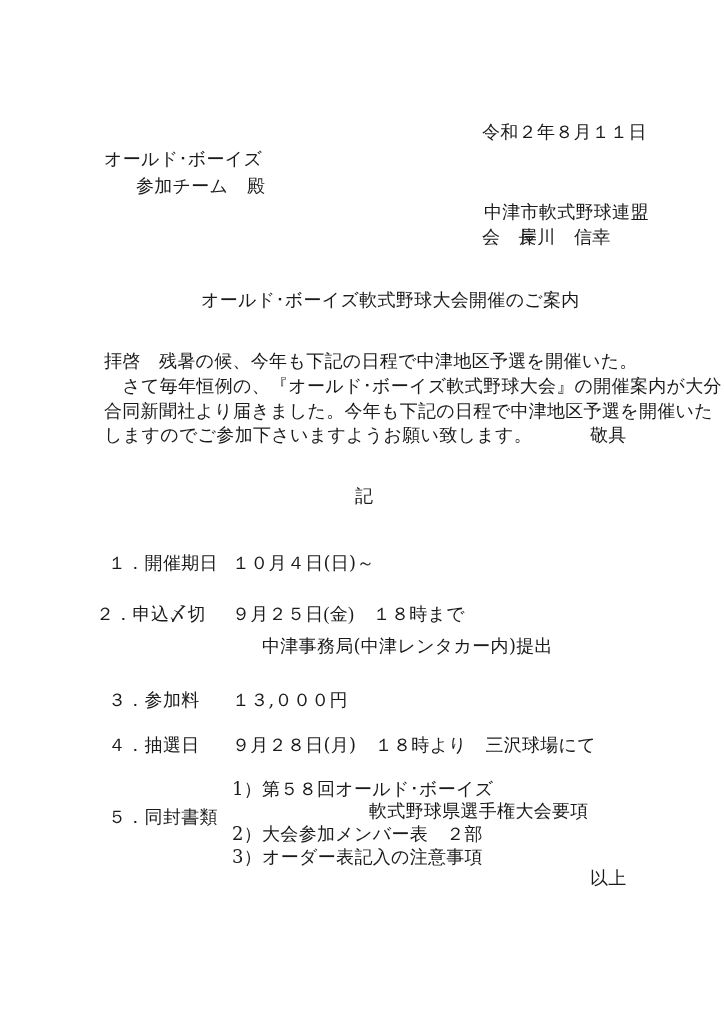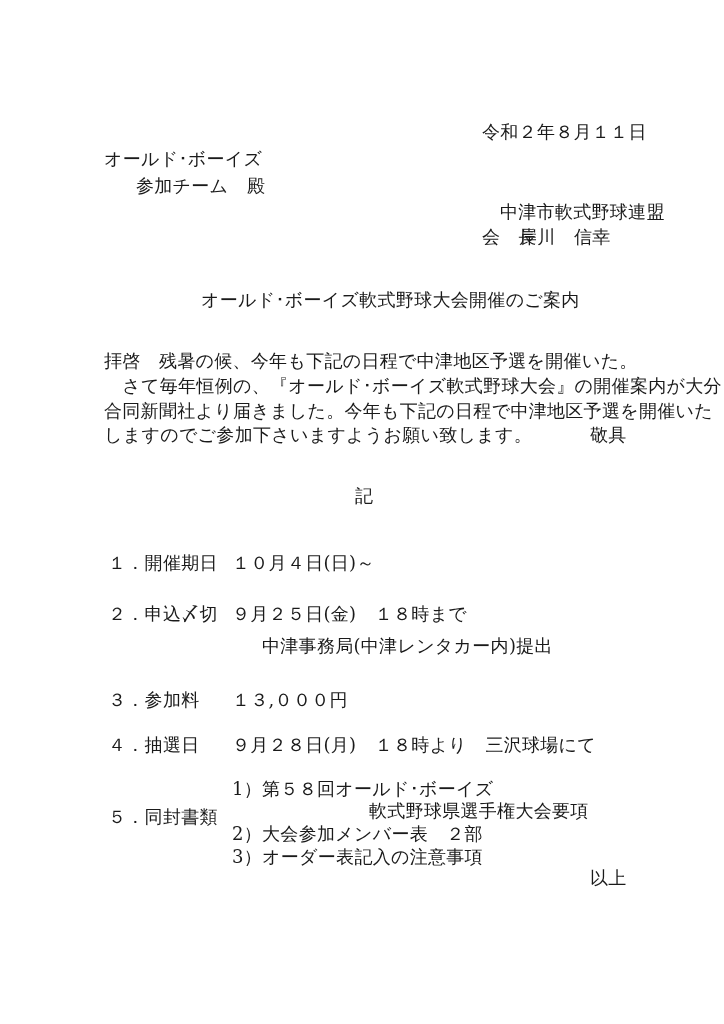--- a/index.html
+++ b/index.html
@@ -13,39 +13,39 @@
 </head>
 <body>
 
 <div>
   <div class="t" style="left:482px;top:124px;">令和２年８月１１日</div>
 
   <div class="t" style="left:104px;top:151px;">オールド･ボーイズ</div>
   <div class="t" style="left:136px;top:178px;">参加チーム</div>
   <div class="t" style="left:247px;top:178px;">殿</div>
 
-  <div class="t" style="left:500px;top:204px;text-align:right;">中津市軟式野球連盟</div>
+  <div class="t" style="left:484px;top:204px;text-align:right;">中津市軟式野球連盟</div>
   <div class="t" style="left:482px;top:229px;">会　長</div>
   <div class="t" style="left:519px;top:229px;">岸川　信幸</div>
 
   <div class="t" style="left:201px;top:292px;">オールド･ボーイズ軟式野球大会開催のご案内</div>
 
   <div class="t" style="left:104px;top:353px;">拝啓　残暑の候、今年も下記の日程で中津地区予選を開催いた。</div>
   <div class="t" style="left:104px;top:378px;">　さて毎年恒例の、『オールド･ボーイズ軟式野球大会』の開催案内が大分</div>
   <div class="t" style="left:104px;top:403px;">合同新聞社より届きました。今年も下記の日程で中津地区予選を開催いた</div>
   <div class="t" style="left:104px;top:427px;">しますのでご参加下さいますようお願い致します。</div>
   <div class="t" style="left:590px;top:427px;">敬具</div>
 
   <div class="t" style="left:355px;top:488px;">記</div>
 
   <div class="t" style="left:108px;top:555px;">１．開催期日</div>
   <div class="t" style="left:232px;top:555px;">１０月４日(日)～</div>
 
-  <div class="t" style="left:108px;top:606px;">２．申込〆切</div>
-  <div class="t" style="left:232px;top:606px;">９月２５日(金)　１８時まで</div>
+  <div class="t" style="left:96px;top:606px;">２．申込〆切</div>
+  <div class="t" style="left:232px;top:606px;font-family:Liberation Serif, serif;">９月２５日(金)　１８時まで</div>
   <div class="t" style="left:262px;top:638px;text-align:right;">中津事務局(中津レンタカー内)提出</div>
 
   <div class="t" style="left:108px;top:692px;">３．参加料</div>
   <div class="t" style="left:232px;top:692px;">１３,０００円</div>
 
   <div class="t" style="left:108px;top:737px;font-family:Liberation Serif, serif;">４．抽選日</div>
   <div class="t" style="left:232px;top:737px;">９月２８日(月)　１８時より　三沢球場にて</div>
 
   <div class="t" style="left:108px;top:781px;margin-top:28px;">５．同封書類</div>
   <div class="t" style="left:232px;top:781px;">1）第５８回オールド･ボーイズ</div>

